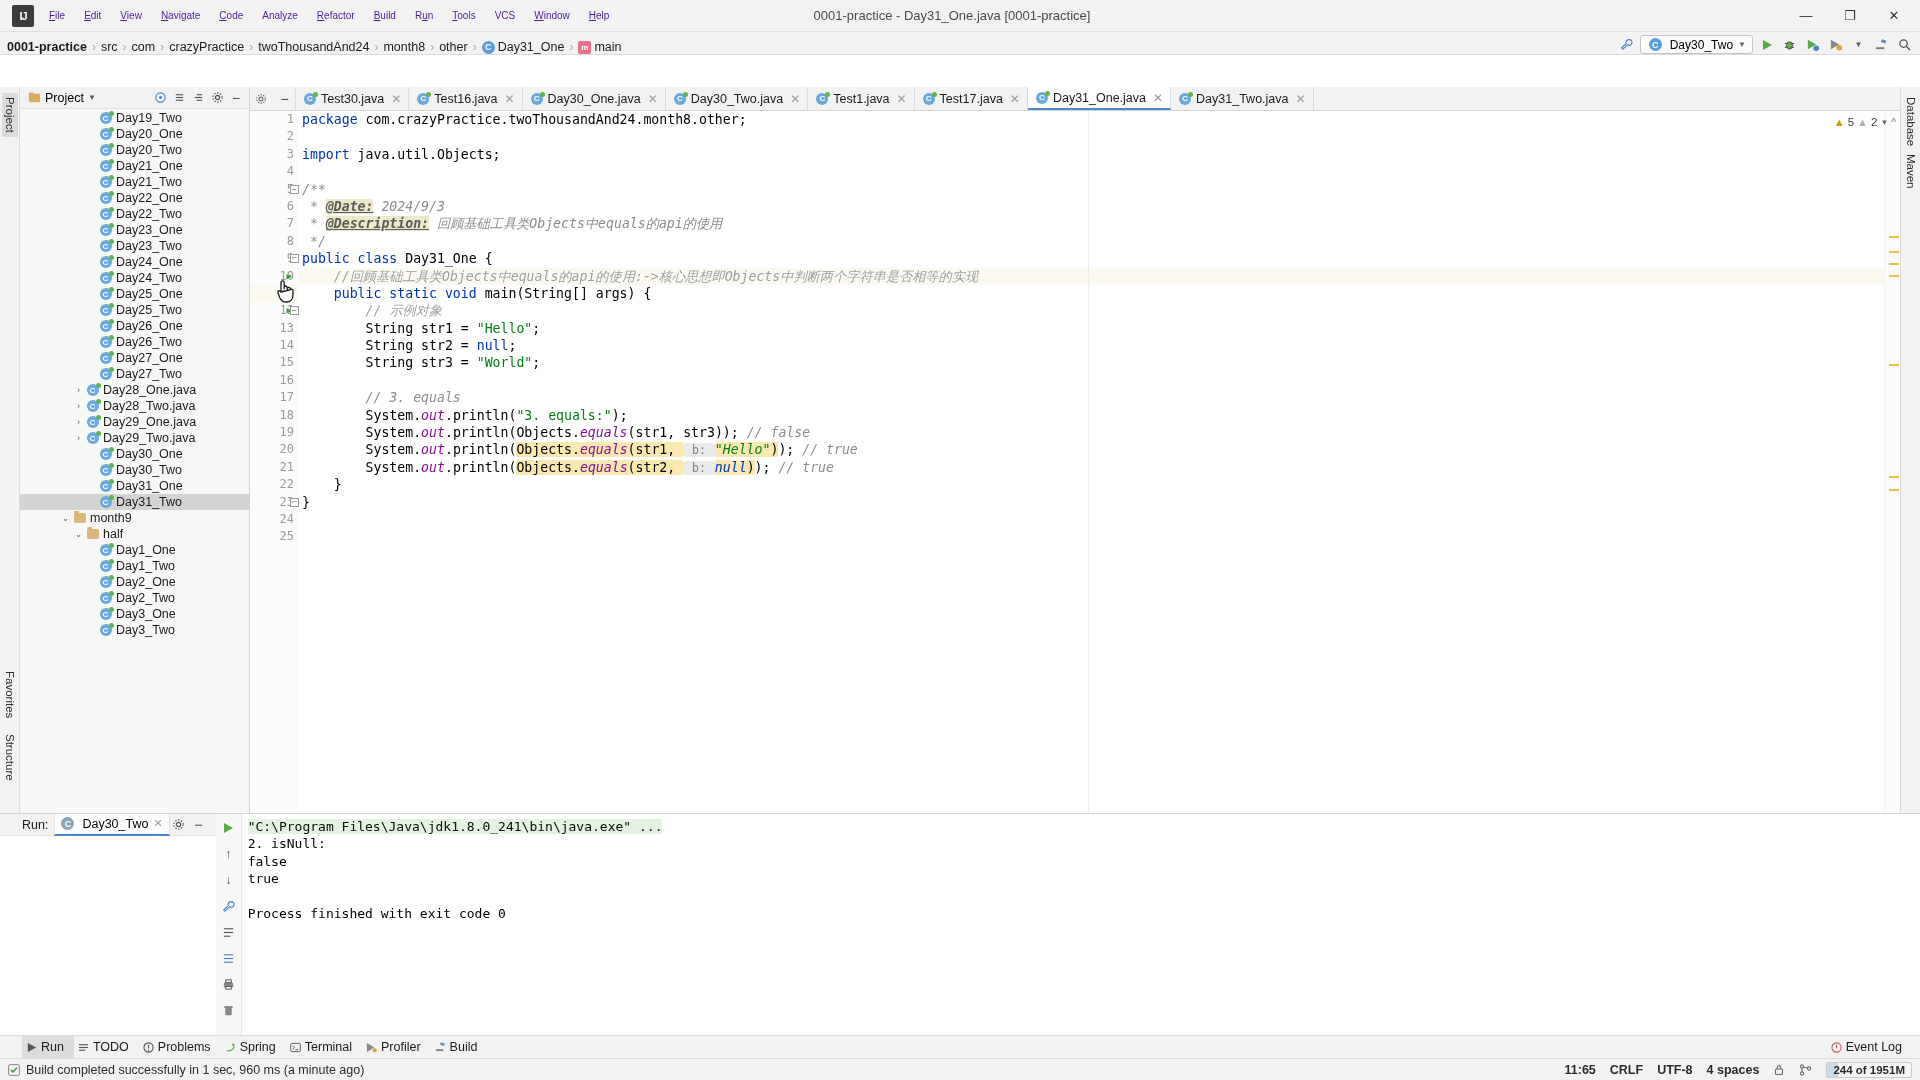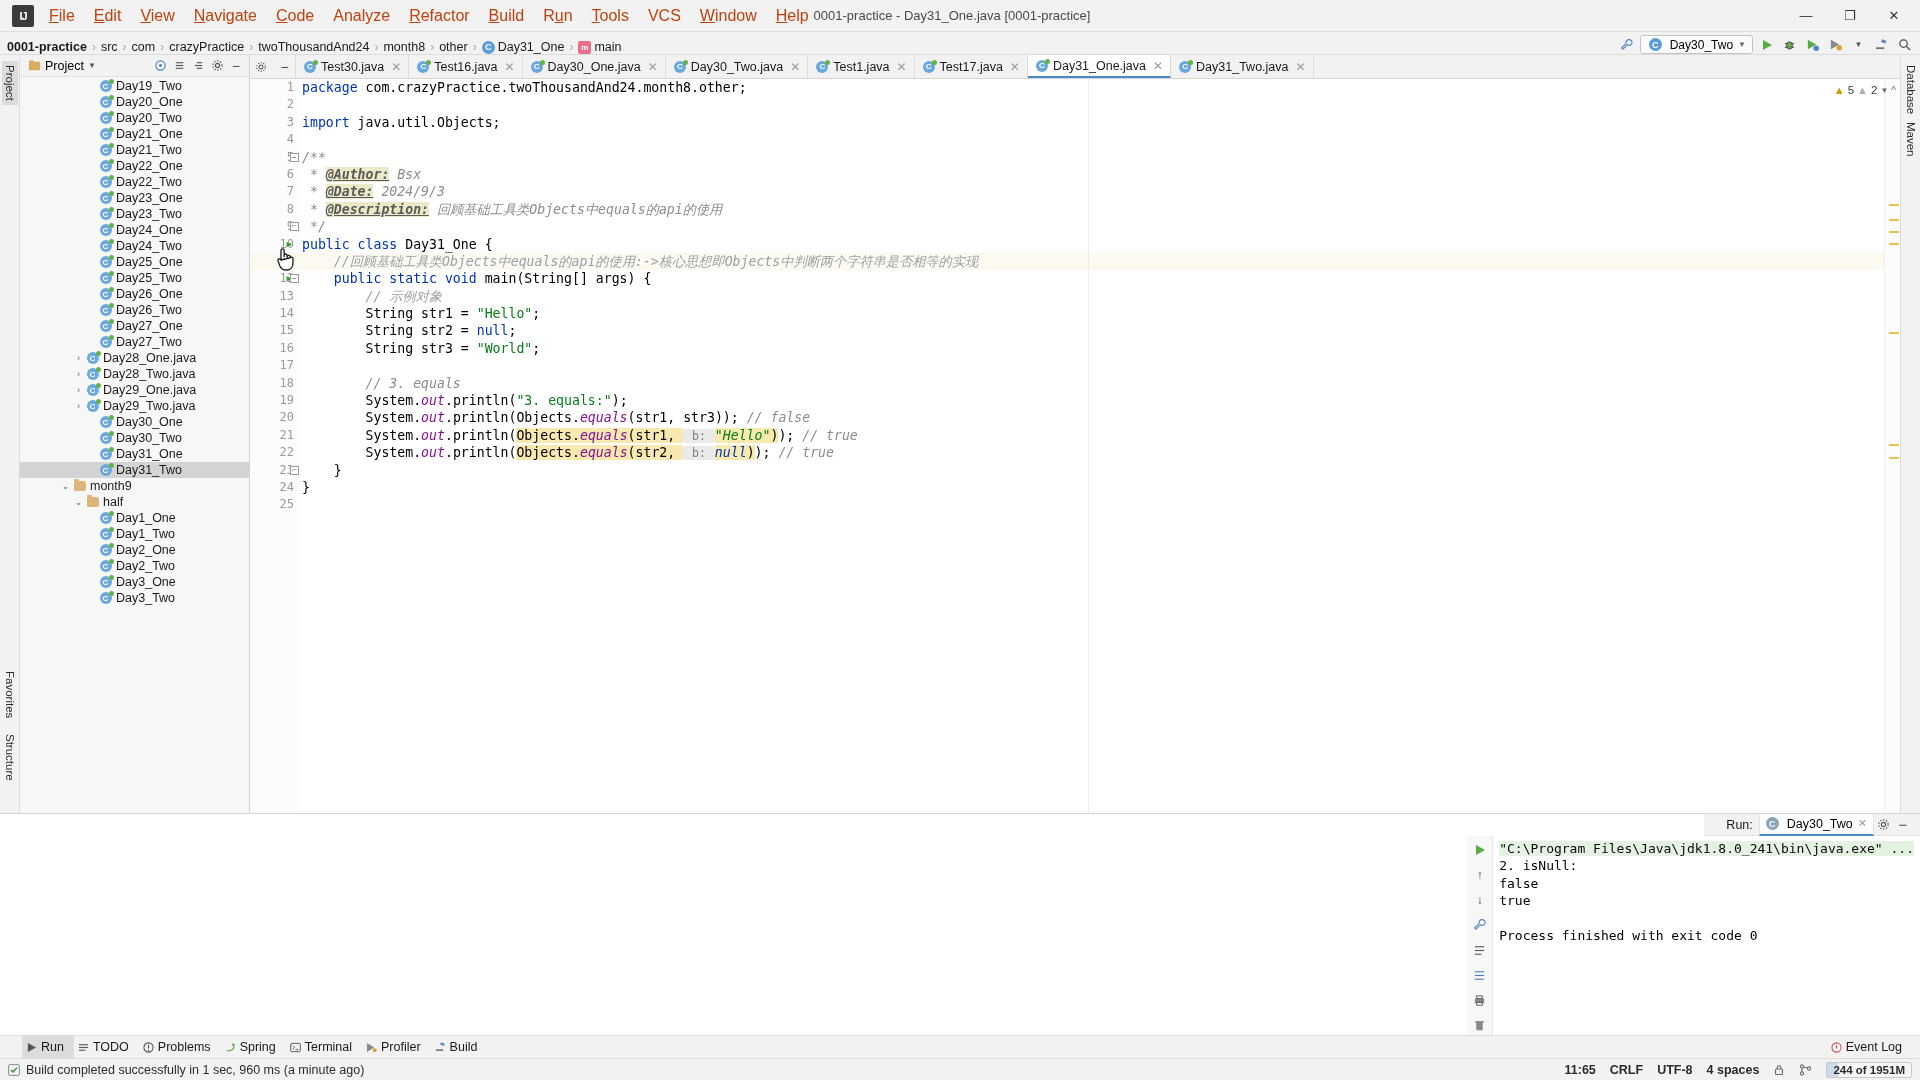--- a/index.html
+++ b/index.html
@@ -24,21 +24,21 @@
   }
   .ij-logo {
     width: 22px; height: 22px; margin: 0 6px 0 8px;
     background: #3b3b3b; color: #fff;
     font-size: 11px; font-weight: bold;
     display: flex; align-items: center; justify-content: center;
     border-radius: 2px; letter-spacing: -1px;
   }
   .menu { display: flex; align-items: center; gap: 1px; }
   .menu-item {
-    padding: 4px 9px; font-size: 16px; color: #c2410c;
+    padding: 4px 9px; font-size: 10px; color: #4c1d95;
     cursor: default; white-space: nowrap;
   }
   .menu-item .mn { text-decoration: underline; }
   .win-title {
     position: absolute; left: 0; right: 16px; text-align: center;
     font-size: 13px; color: #4a4a4a; pointer-events: none;
   }
   .win-btns { margin-left: auto; display: flex; align-items: center; z-index: 2; }
   .win-btn {
     width: 44px; height: 30px; display: flex; align-items: center; justify-content: center;
@@ -68,21 +68,21 @@
   .run-config {
     display: flex; align-items: center; gap: 5px;
     border: 1px solid #c4c4c4; background: #fbfbfb;
     border-radius: 3px; height: 19px; padding: 0 6px 0 8px;
     font-size: 12px; min-width: 110px;
   }
   .tool-ico { width: 19px; height: 19px; display: flex; align-items: center; justify-content: center; font-size: 12px; color: #4a4a4a; }
   svg { display: block; }
 
   
-  .body-row { flex: 1; display: flex; min-height: 0; }
+  .body-row { flex: 1; display: flex; min-height: 0; margin-top: 32px; }
 
   
   .left-strip {
     width: 20px; min-width: 20px; background: #f2f2f2;
     border-right: 1px solid #dcdcdc;
     display: flex; flex-direction: column; align-items: center;
     padding-top: 6px; position: relative;
   }
   .vtab {
     writing-mode: vertical-rl; text-orientation: mixed;
@@ -207,21 +207,21 @@
     position: absolute; right: 0px; top: 0; height: 22px;
     display: flex; align-items: center; gap: 3px; padding-right: 4px;
     font-size: 11.5px; color: #3c3c3c; z-index: 5;
   }
   .warn-dot { color: #cc9b00; font-size: 11px; }
   .weak-dot { color: #b0b0b0; font-size: 11px; }
 
   
   .run-panel {
     height: 222px; min-height: 222px; background: #fff;
-    border-top: 1px solid #d4d4d4; display: flex; flex-direction: column; align-items: flex-end;
+    border-top: 1px solid #d4d4d4; display: flex; flex-direction: row;
   }
   .run-head {
     height: 22px; min-height: 22px; display: flex; align-items: center;
     font-size: 12.5px; background: #f2f2f2; border-bottom: 1px solid #e2e2e2;
     padding-left: 22px;
   }
   .run-label { color: #1a1a1a; padding-right: 6px; }
   .run-tab {
     display: flex; align-items: center; gap: 5px; padding: 0 6px;
     background: #fff; height: 22px; border-left: 1px solid #e2e2e2;
@@ -745,21 +745,20 @@
             <div class="gline"><span>24</span></div>
             <div class="gline"><span>25</span></div>
           </div>
         <div class="code-area" id="code-area">
           <div class="margin-line" style="left:790px"></div>
         <div class="cline"><span class="k">package</span> <span class="n">com.crazyPractice.twoThousandAnd24.month8.other;</span></div>
             <div class="cline"></div>
             <div class="cline"><span class="k">import</span> <span class="n">java.util.Objects;</span></div>
             <div class="cline"></div>
             <div class="cline"><span class="jd">/**</span></div>
-            <div class="cline"><span class="jd"> * </span><span class="jdt">@Author:</span><span class="jd"> Bsx</span></div>
             <div class="cline"><span class="jd"> * </span><span class="jdt">@Date:</span><span class="jd"> 2024/9/3</span></div>
             <div class="cline"><span class="jd"> * </span><span class="jdt">@Description:</span><span class="jd"> 回顾基础工具类Objects中equals的api的使用</span></div>
             <div class="cline"><span class="jd"> */</span></div>
             <div class="cline"><span class="k">public class</span> <span class="n">Day31_One {</span></div>
             <div class="cline hl"><span class="cmz">    //回顾基础工具类Objects中equals的api的使用:-&gt;核心思想即Objects中判断两个字符串是否相等的实现</span></div>
             <div class="cline">    <span class="k">public static void</span> <span class="n">main(</span><span class="n">String[] args) {</span></div>
             <div class="cline"><span class="cmz">        // 示例对象</span></div>
             <div class="cline">        <span class="n">String str1 = </span><span class="s">"Hello"</span><span class="n">;</span></div>
             <div class="cline">        <span class="n">String str2 = </span><span class="k">null</span><span class="n">;</span></div>
             <div class="cline">        <span class="n">String str3 = </span><span class="s">"World"</span><span class="n">;</span></div>

